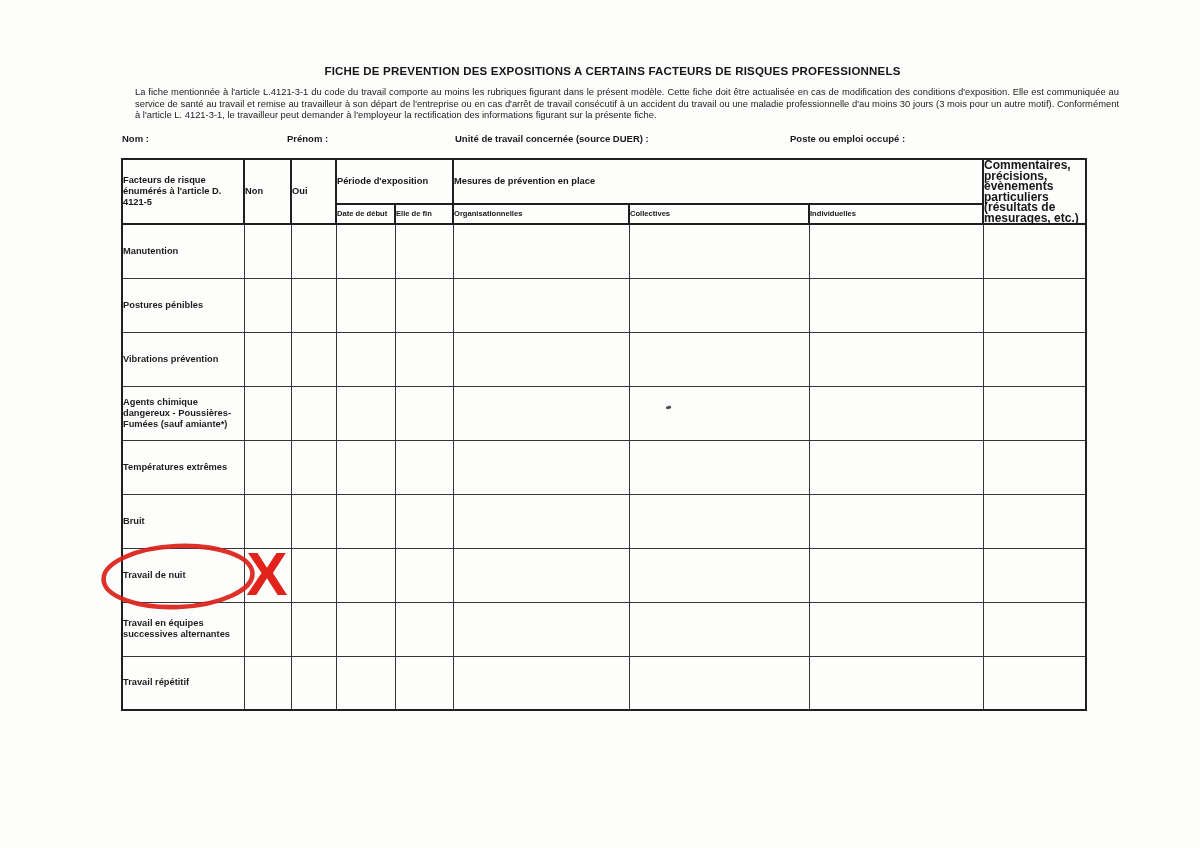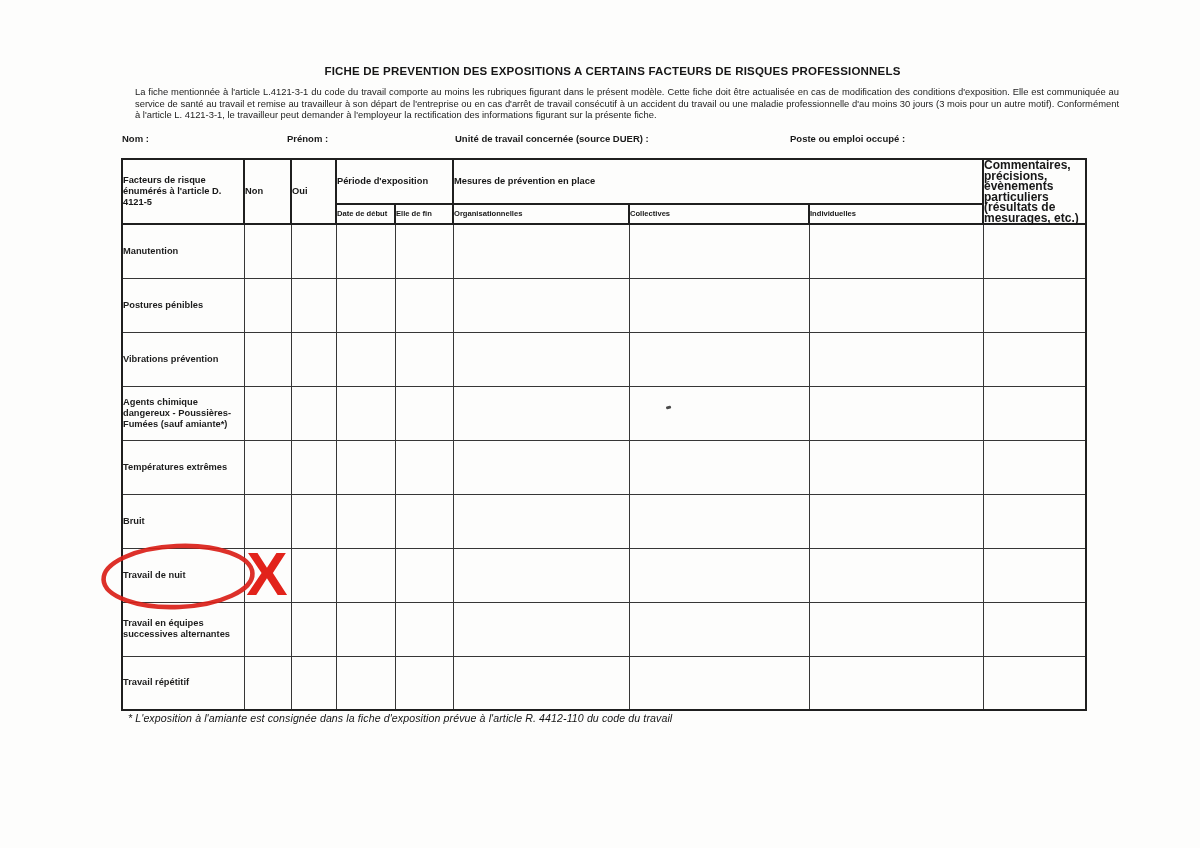--- a/index.html
+++ b/index.html
@@ -276,15 +276,14 @@
     </table>
 
   <div class="stray-mark"></div>
 
   <svg class="red-circle" viewBox="0 0 162 74" xmlns="http://www.w3.org/2000/svg">
     <ellipse cx="80" cy="36.5" rx="74.5" ry="30.5" fill="none" stroke="#da2018" stroke-width="4.6" stroke-linecap="round" transform="rotate(-2.5 80 36.5)" opacity="0.92"></ellipse>
   </svg>
 
   <div class="red-x">X</div>
 
-  <div class="footnote">* L'exposition à l'amiante est consignée dans la fiche d'exposition prévue à l'article R. 4412-110 du code du travail</div>
 
 </div>
 
 </body></html>

